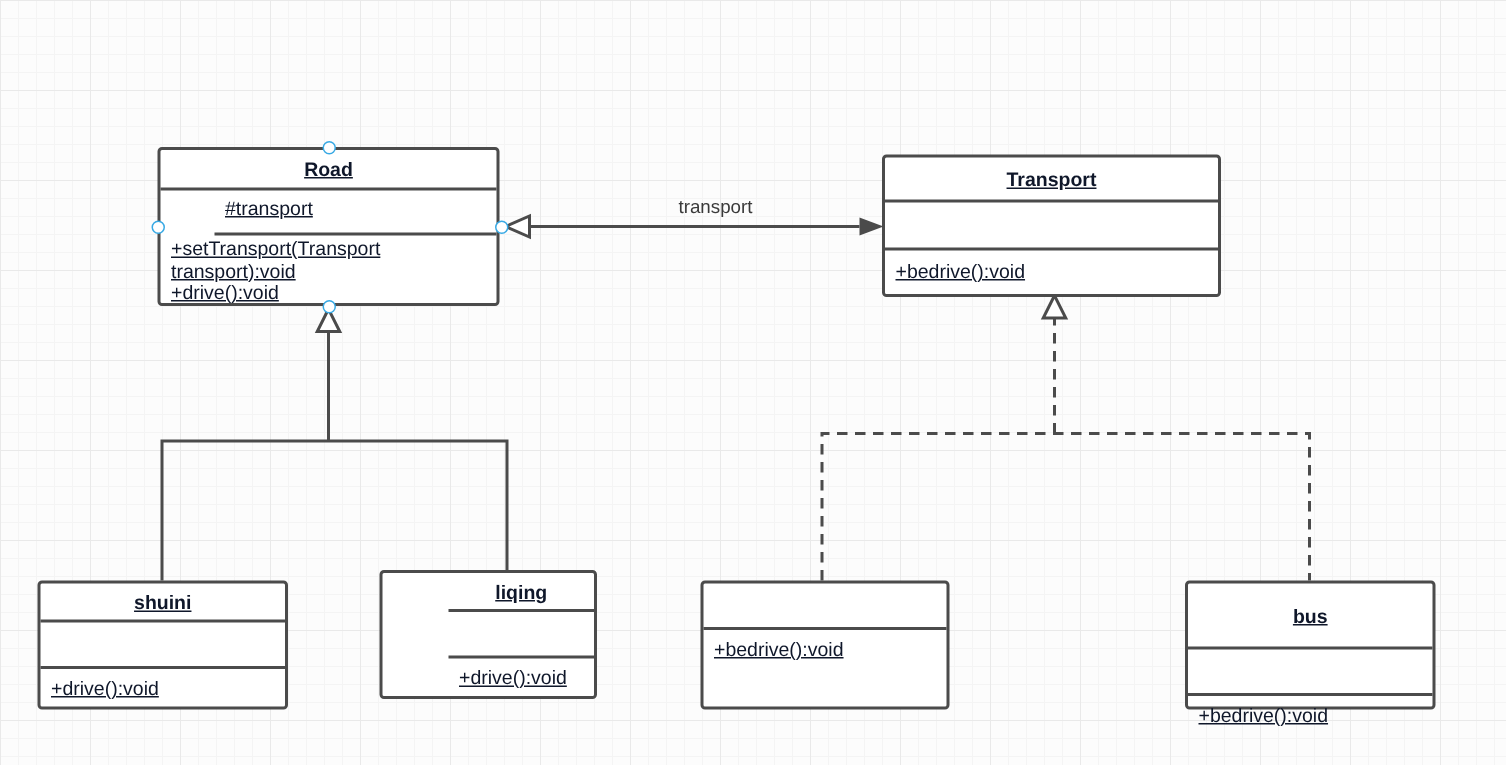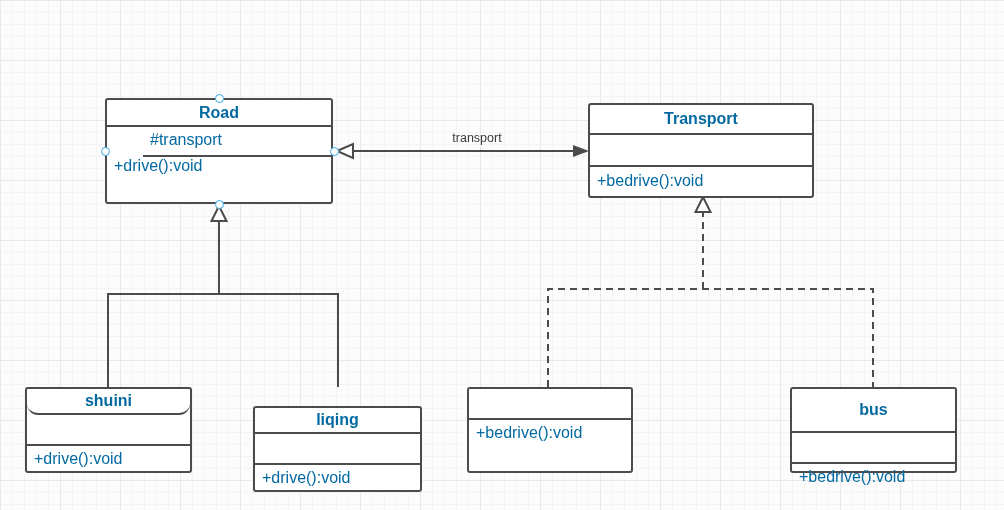--- a/index.html
+++ b/index.html
@@ -16,22 +16,23 @@
       linear-gradient(to bottom, #f4f4f4 1px, transparent 1px);
     background-size:60px 60px,60px 60px,12px 12px,12px 12px;
   }
   #connectors{position:absolute;left:0;top:0;width:1004px;height:510px;z-index:1;}
   .uml-class{
     position:absolute;z-index:2;
     background:#ffffff;
     border:2px solid #4b4b4b;
     border-radius:3px;
     box-sizing:border-box;
-    color:#0369a1;
-    font-size:16px;
+    color:#0f172a;
+    font-size:13px;
+    text-decoration:underline;
   }
   .uml-title{
     font-weight:bold;text-align:center;
     border-bottom:2px solid #4b4b4b;
     box-sizing:border-box;
     display:flex;align-items:center;justify-content:center;
     overflow:hidden;
   }
   .uml-attrs{
     border-bottom:2px solid #4b4b4b;
@@ -85,46 +86,47 @@
   </svg>
 
   <div class="edge-label">transport</div>
 
   <div class="uml-class" style="left:105px;top:98px;width:228px;height:106px;">
     <div class="uml-title" style="height:27px;">Road</div>
     <div class="uml-attrs" style="height:30px;margin-left:36px;">
       <div>#transport</div>
     </div>
     <div class="uml-methods">
+      <div>+setTransport(Transport transport):void</div>
       <div>+drive():void</div>
     </div>
   </div>
 
   <div class="handle" style="left:214.5px;top:93.5px;"></div>
   <div class="handle" style="left:100.5px;top:146.5px;"></div>
   <div class="handle" style="left:329.5px;top:146.5px;"></div>
   <div class="handle" style="left:214.5px;top:199.5px;"></div>
 
   <div class="uml-class" style="left:588px;top:103px;width:226px;height:95px;">
     <div class="uml-title" style="height:30px;">Transport</div>
     <div class="uml-attrs" style="height:32px;"></div>
     <div class="uml-methods" style="padding-top:7px;">
       <div>+bedrive():void</div>
     </div>
   </div>
 
   <div class="uml-class" style="left:25px;top:387px;width:167px;height:86px;">
-    <div class="uml-title" style="height:26px;border-radius:11px;">shuini</div>
+    <div class="uml-title" style="height:26px;">shuini</div>
     <div class="uml-attrs" style="height:31px;"></div>
     <div class="uml-methods" style="padding-top:6px;">
       <div>+drive():void</div>
     </div>
   </div>
 
-  <div class="uml-class" style="left:253px;top:406px;width:169px;height:86px;">
+  <div class="uml-class" style="left:253px;top:380px;width:145px;height:86px;padding-left:44px;">
     <div class="uml-title" style="height:26px;">liqing</div>
     <div class="uml-attrs" style="height:31px;"></div>
     <div class="uml-methods" style="padding-top:6px;">
       <div>+drive():void</div>
     </div>
   </div>
 
   <div class="uml-class" style="left:467px;top:387px;width:166px;height:86px;">
     <div class="uml-attrs" style="height:31px;"></div>
     <div class="uml-methods" style="padding-top:6px;">

